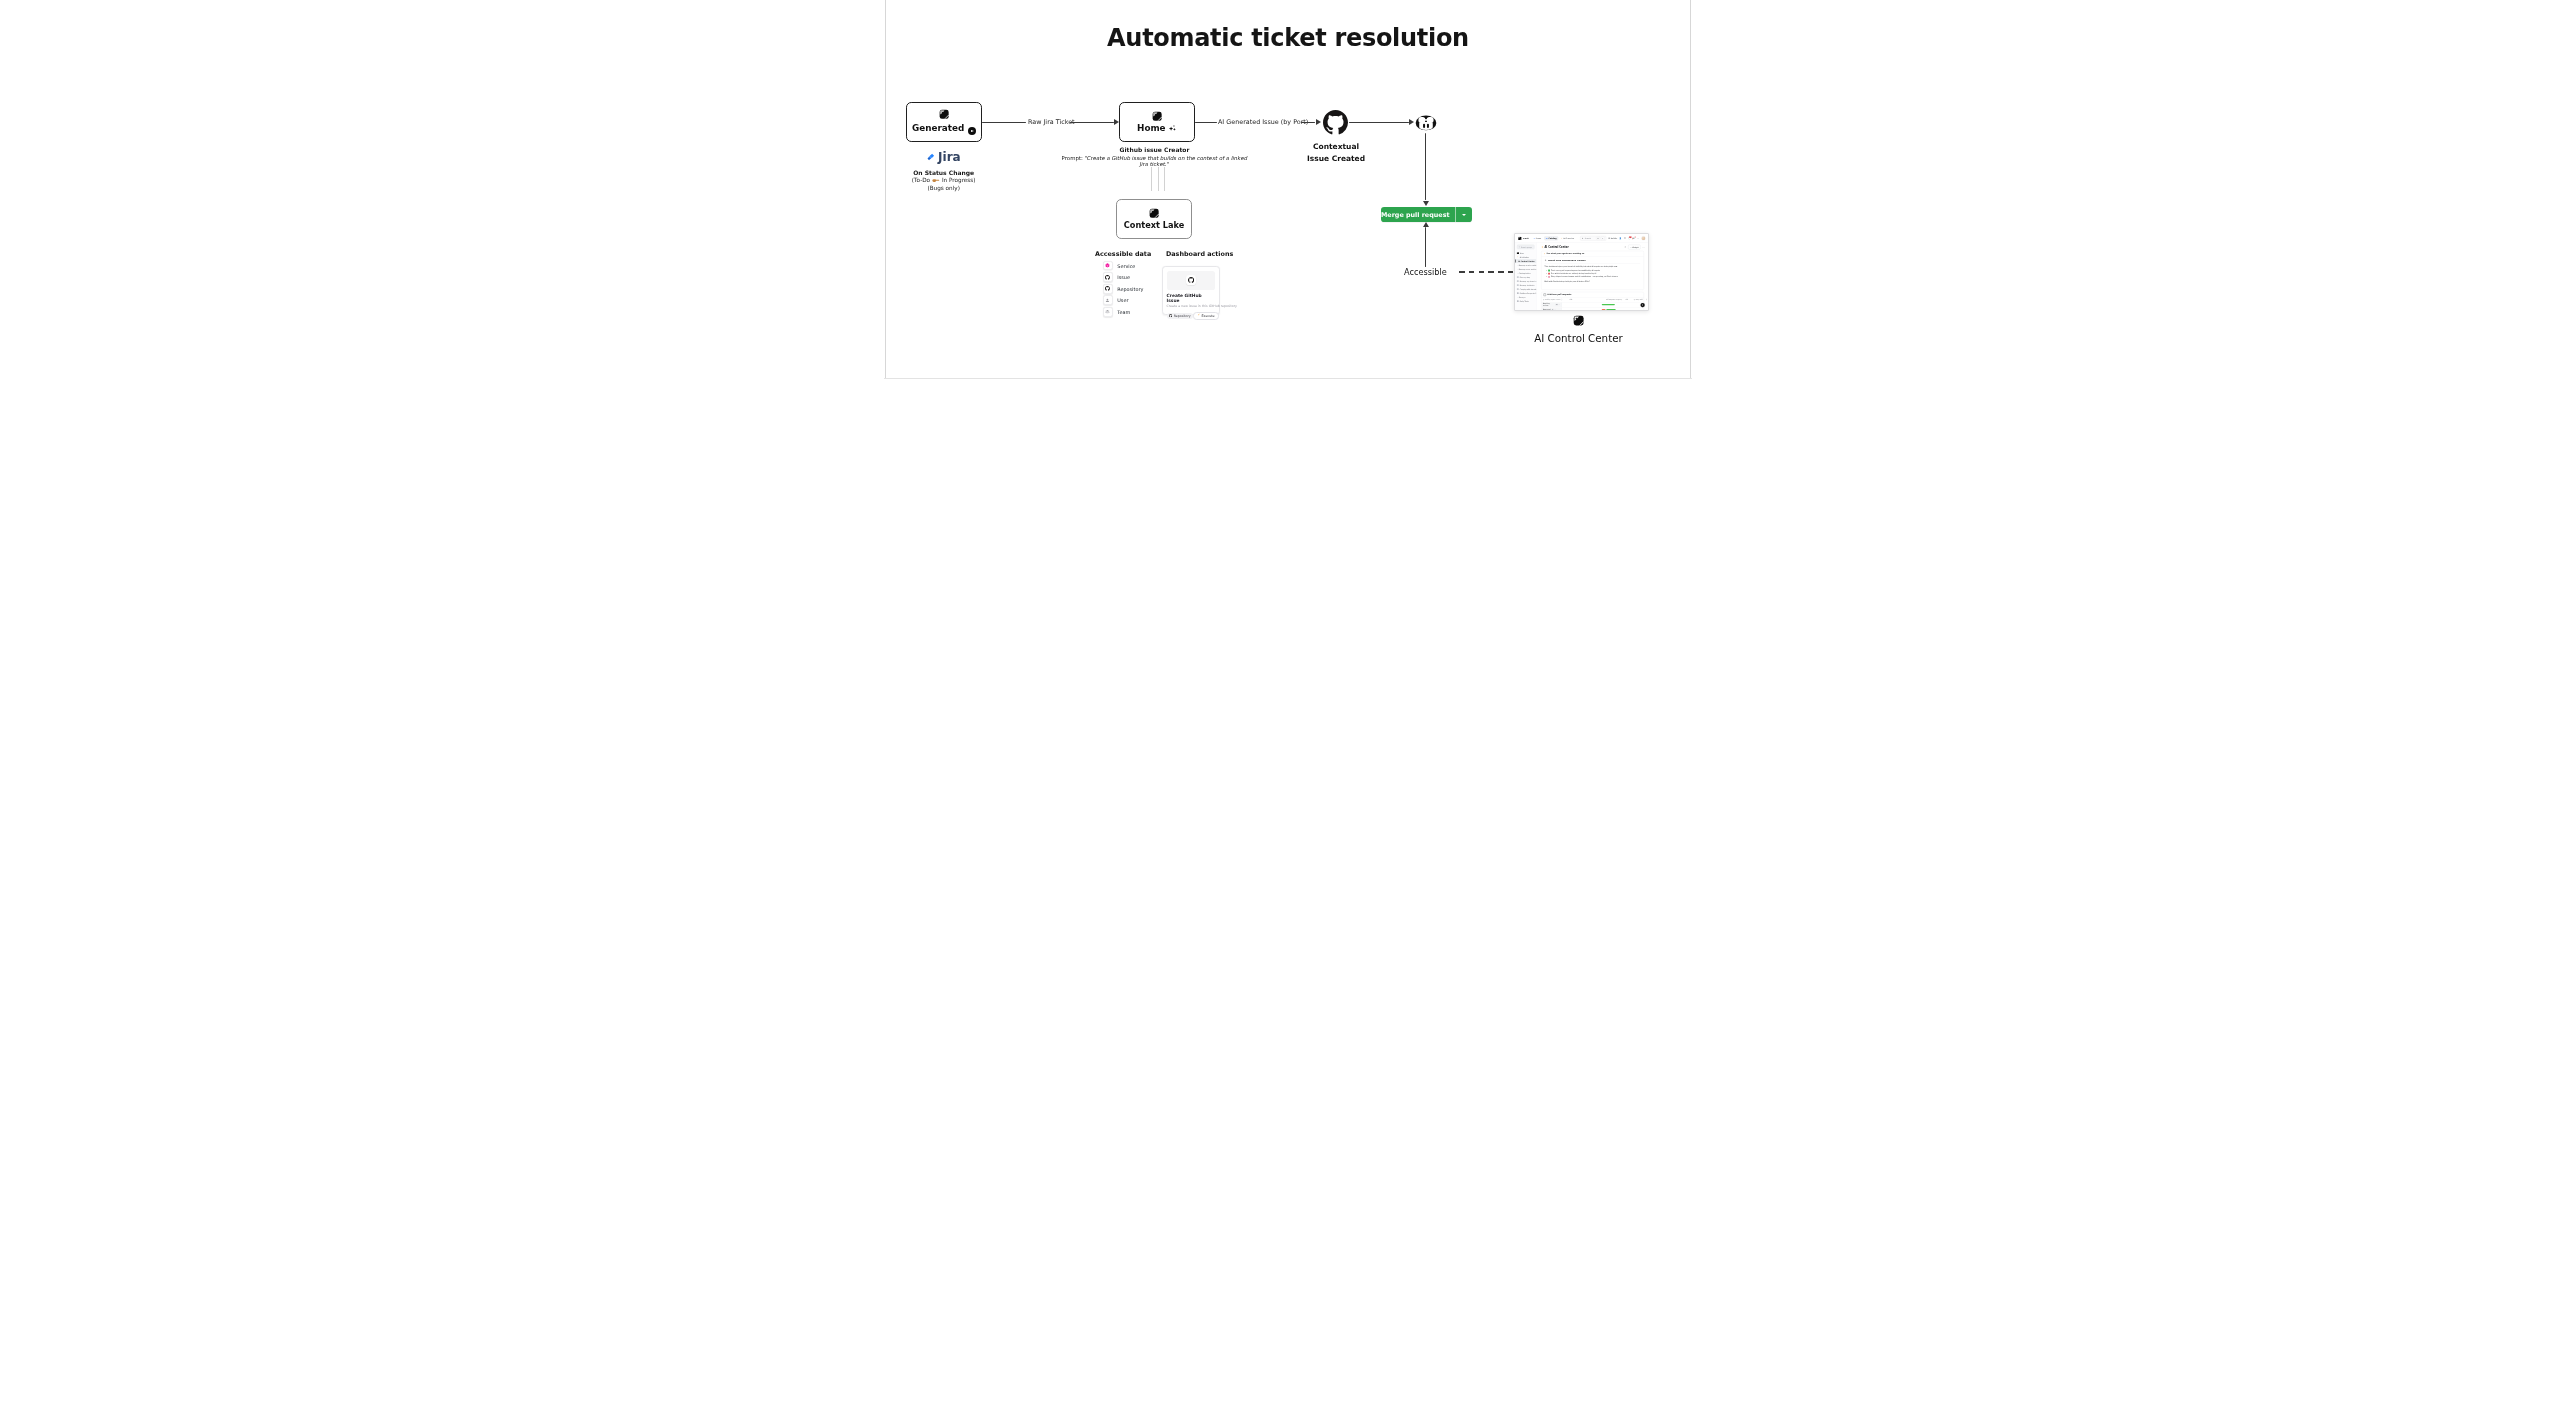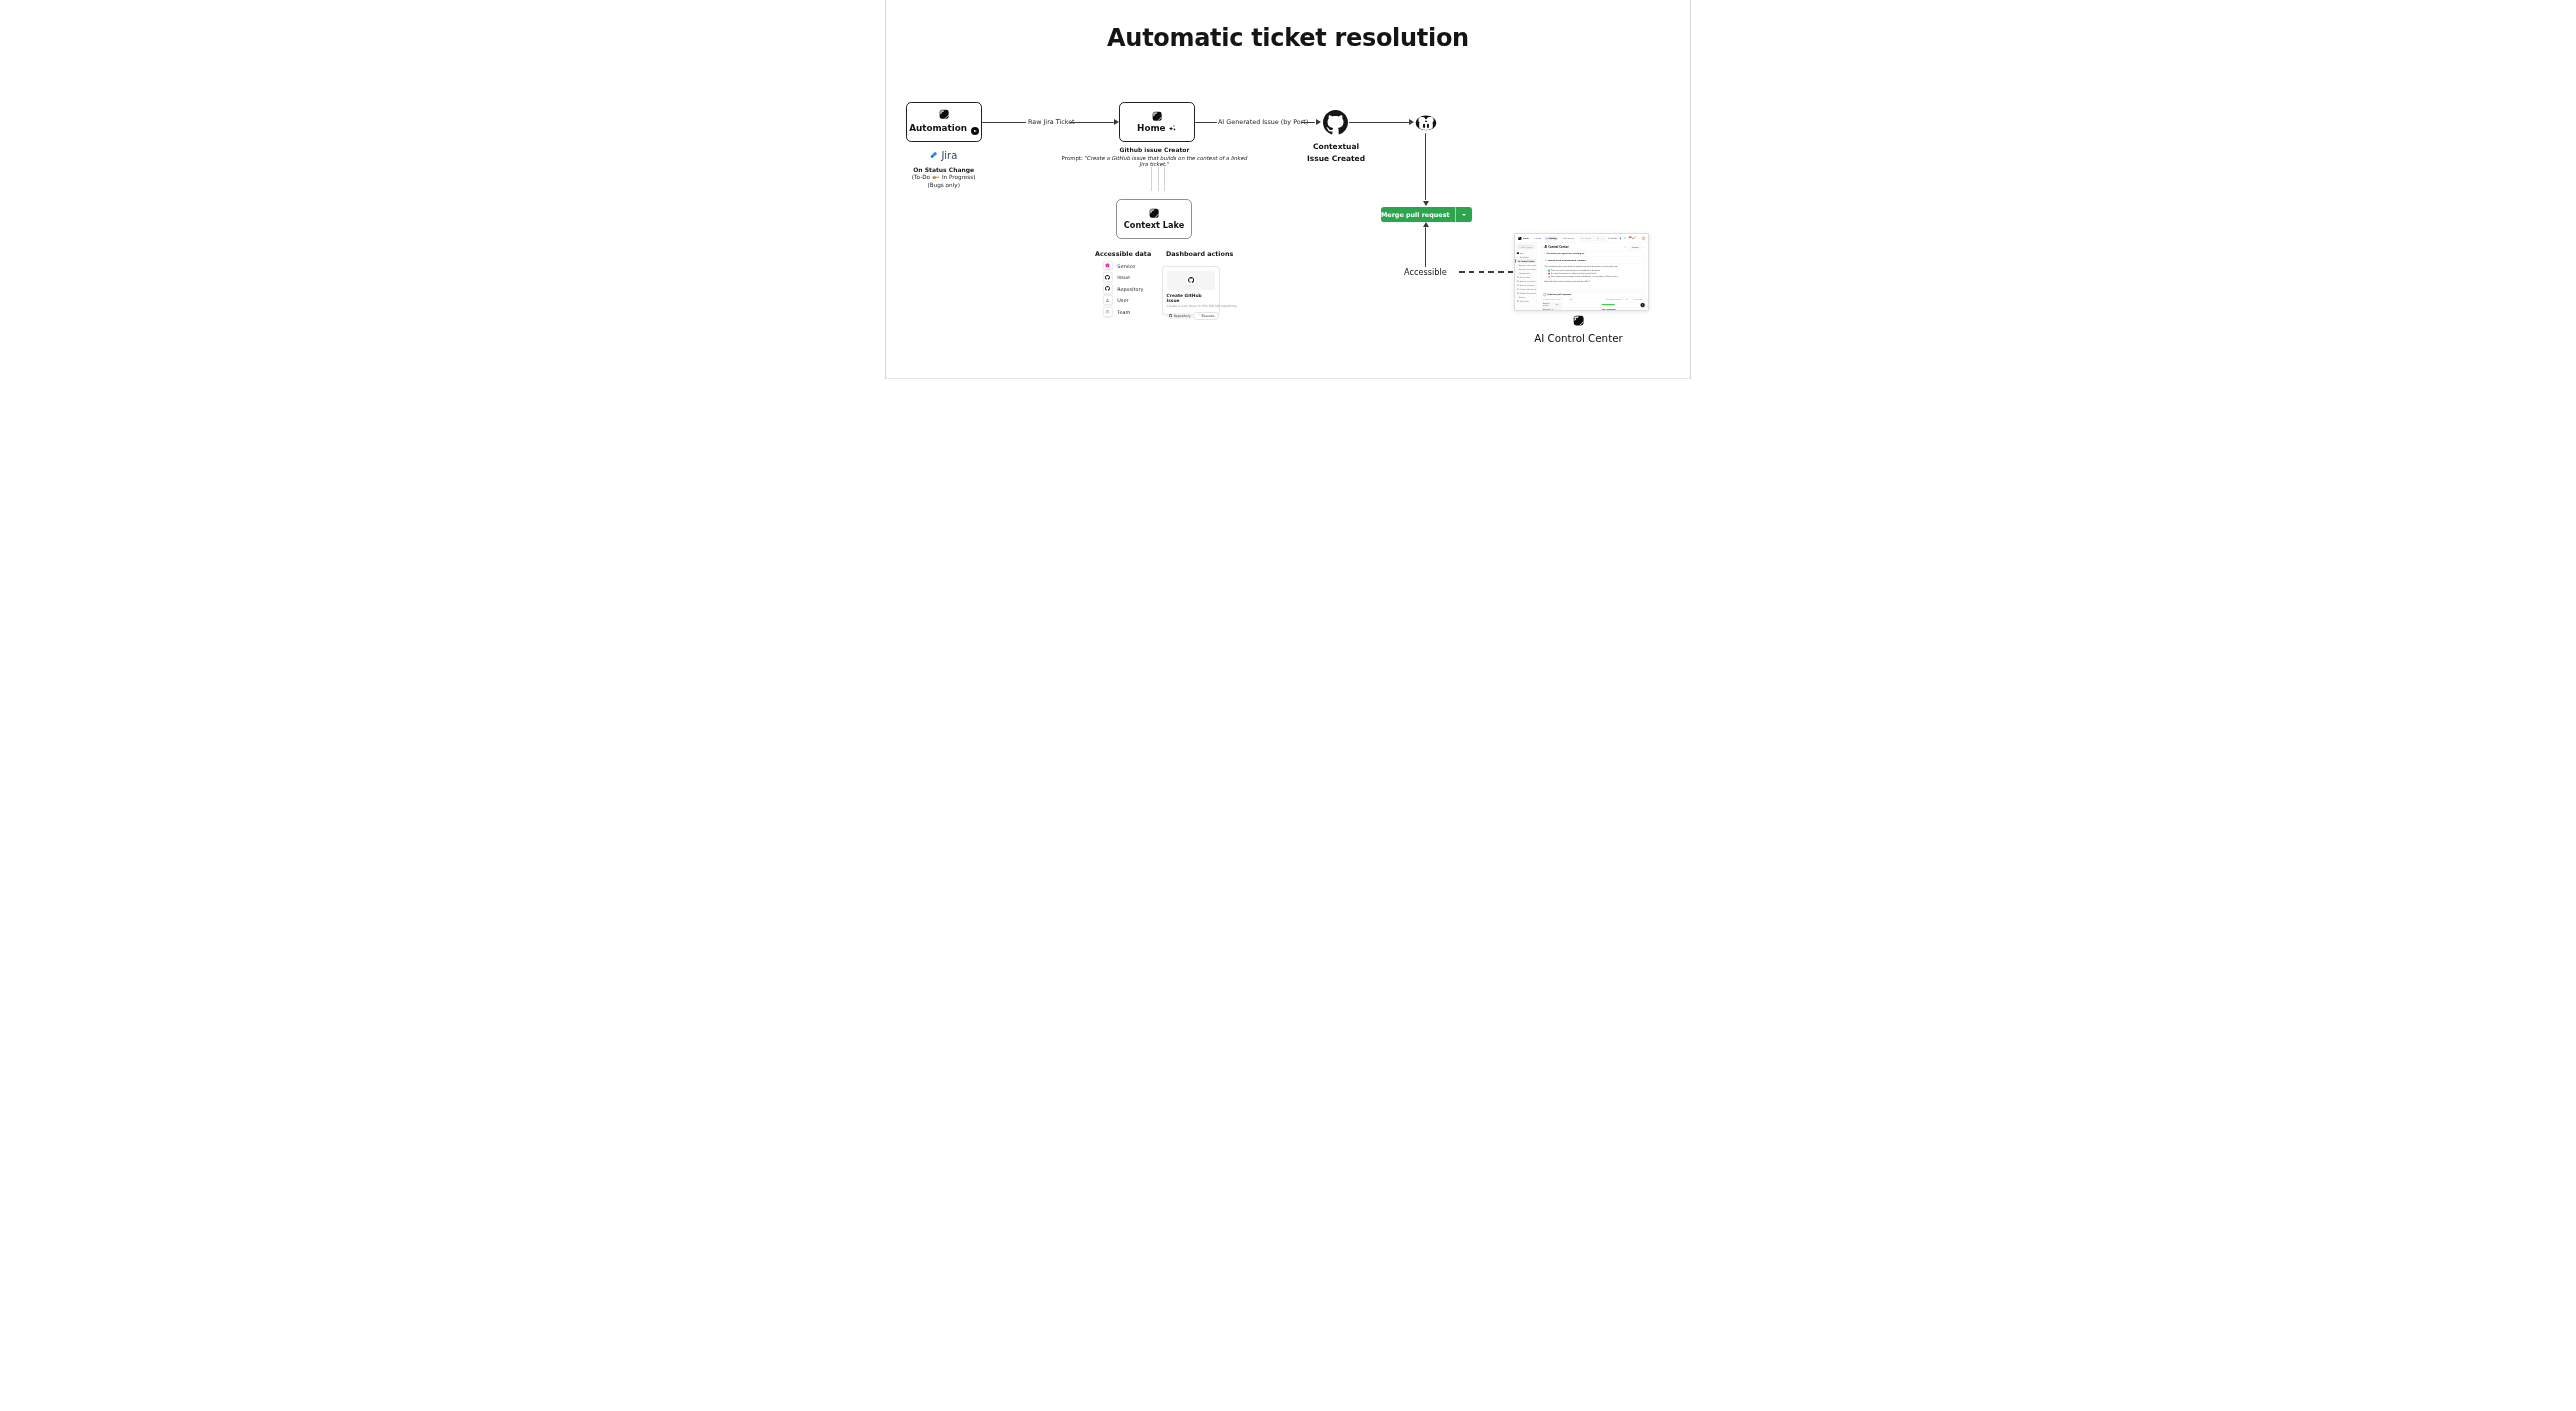--- a/index.html
+++ b/index.html
@@ -25,21 +25,21 @@
   .vline{position:absolute;width:1.3px;background:#3a3a3a;border-radius:1px;}
   .arrow-r{position:absolute;width:0;height:0;border-left:5.2px solid #3a3a3a;border-top:3.1px solid transparent;border-bottom:3.1px solid transparent;}
   .arrow-d{position:absolute;width:0;height:0;border-top:5.2px solid #3a3a3a;border-left:3.1px solid transparent;border-right:3.1px solid transparent;}
   .arrow-u{position:absolute;width:0;height:0;border-bottom:5.2px solid #3a3a3a;border-left:3.1px solid transparent;border-right:3.1px solid transparent;}
   .edge-label{position:absolute;font-size:6.4px;color:#1f1f1f;white-space:nowrap;text-align:center;}
   .dashes{position:absolute;height:1.5px;background:repeating-linear-gradient(to right,#3c3c3c 0 5.7px,transparent 5.7px 9.8px);}
   .pipe{position:absolute;width:0.7px;background:#d2d2d2;}
 
   
   .caption{position:absolute;text-align:center;}
-  .jira-row{display:flex;align-items:center;justify-content:center;gap:2.6px;font-size:10px;font-weight:400;color:#344563;}
+  .jira-row{display:flex;align-items:center;justify-content:center;gap:2.6px;font-size:12px;font-weight:700;color:#344563;}
   .cap-b{font-size:6px;font-weight:700;margin-top:4.6px;}
   .cap-r{font-size:5.7px;margin-top:1.5px;display:flex;align-items:center;justify-content:center;gap:2.1px;}
   .gh-caption{font-size:7.5px;font-weight:700;line-height:12px;color:#111;}
   .agent-cap-name{font-size:6px;font-weight:700;}
   .agent-cap-prompt{font-size:5.4px;margin-top:2.1px;color:#222;}
   .agent-cap-prompt .q{font-style:italic;}
   .dev-label{position:absolute;font-size:8.2px;color:#151515;}
   .aicc-label{position:absolute;text-align:center;}
   .aicc-label .t{font-size:10.3px;color:#111;margin-top:4.1px;}
 
@@ -205,21 +205,21 @@
   <div class="hairline-v" style="left:806px"></div>
   <div class="hairline-h" style="top:378px"></div>
 
   <div class="page-title">Automatic ticket resolution</div>
 
   <div class="node" style="left:22px;top:102px">
     <svg class="port" viewBox="0 0 20 20" width="10.3" height="10.3">
         <use href="#port-logo"></use>
       </svg>
     <div class="nlabel">
-        <span>Automation</span>
+        <span>Generated</span>
         <span class="play-badge">
           <i></i>
         </span>
       </div>
   </div>
 
   <div class="caption" style="left:8.2px;top:150px;width:103px">
     <div class="jira-row">
       <svg width="8.8" height="8.8" viewBox="0 0 17 17">
           <use href="#jira-mark"></use>

